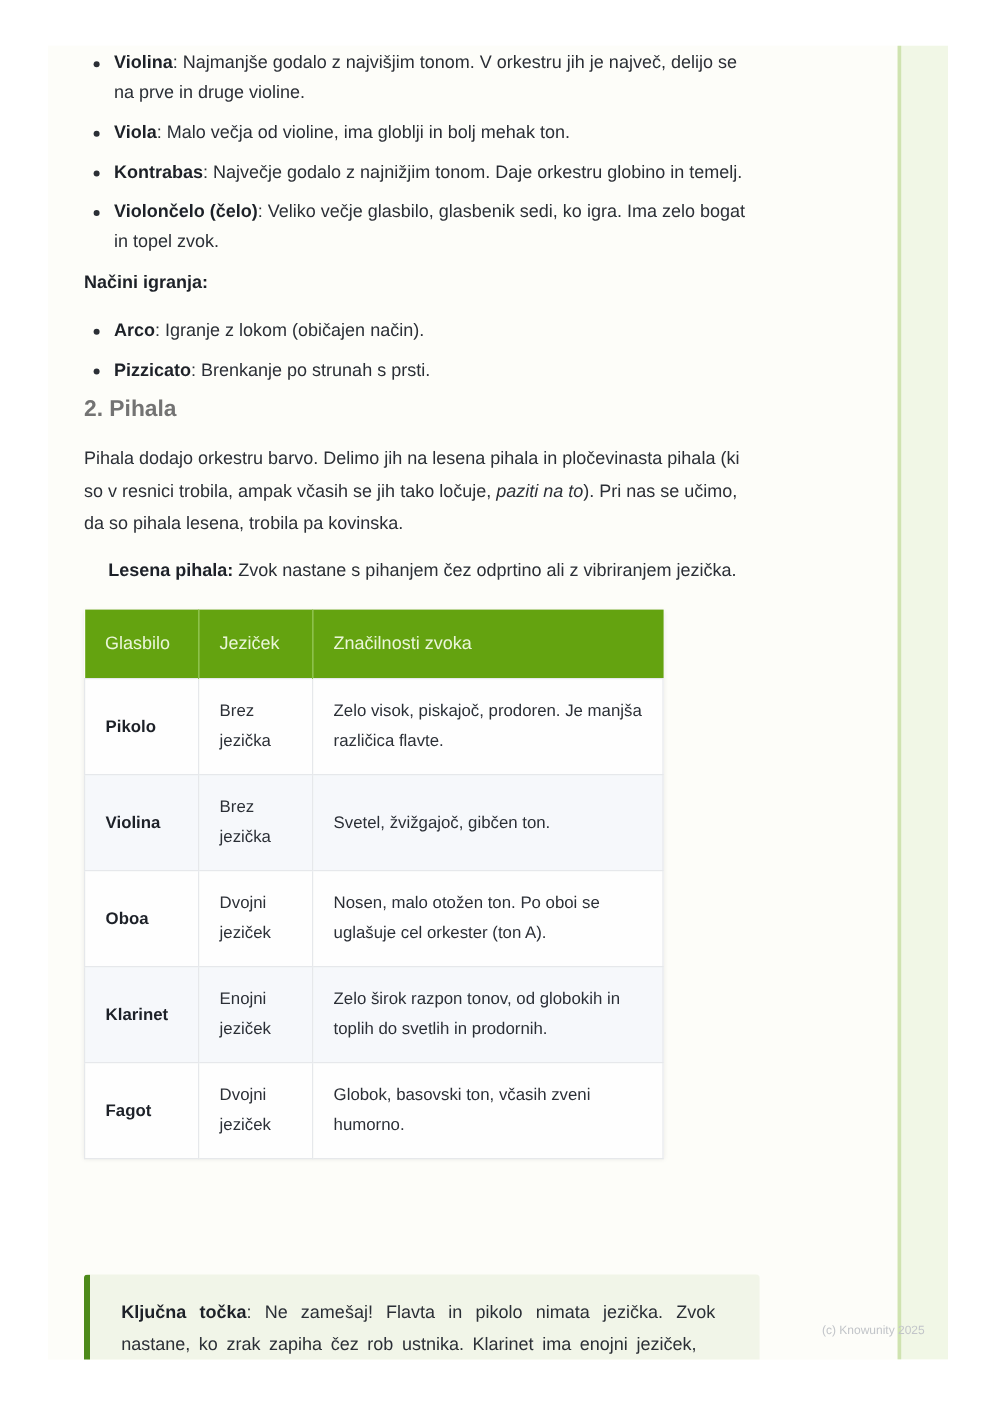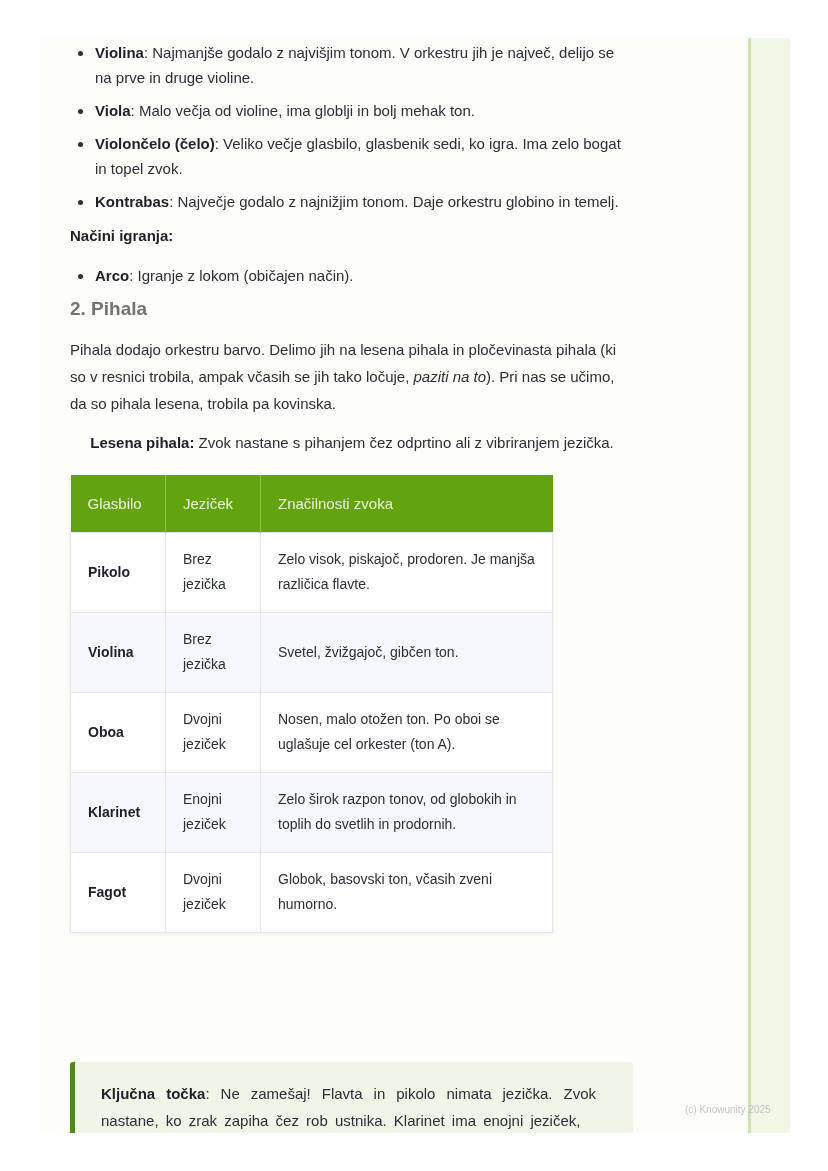--- a/index.html
+++ b/index.html
@@ -112,28 +112,29 @@
 <body>
 
 <div class="page">
   <div class="side-strip"></div>
 
   <div class="content">
 
     <ul class="bullets" style="margin-top:2px;">
       <li><b>Violina</b><span>: Najmanjše godalo z najvišjim tonom. V orkestru jih je največ, delijo se na prve in druge violine.</span></li>
       <li><b>Viola</b><span>: Malo večja od violine, ima globlji in bolj mehak ton.</span></li>
+      <li><b>Kontrabas</b><span>: Največje godalo z najnižjim tonom. Daje orkestru globino in temelj.</span></li>
       <li><b>Violončelo (čelo)</b><span>: Veliko večje glasbilo, glasbenik sedi, ko igra. Ima zelo bogat in topel zvok.</span></li>
-      <li><b>Kontrabas</b><span>: Največje godalo z najnižjim tonom. Daje orkestru globino in temelj.</span></li>
     </ul>
 
     <div class="subhead">Načini igranja:</div>
 
     <ul class="bullets">
       <li><b>Arco</b><span>: Igranje z lokom (običajen način).</span></li>
+      <li><b>Pizzicato</b><span>: Brenkanje po strunah s prsti.</span></li>
     </ul>
 
     <div class="h2">2. Pihala</div>
 
     <p class="para"><span>Pihala dodajo orkestru barvo. Delimo jih na lesena pihala in pločevinasta pihala (ki so v resnici trobila, ampak včasih se jih tako ločuje, </span><i>paziti na to</i><span>). Pri nas se učimo, da so pihala lesena, trobila pa kovinska.</span></p>
 
     <p class="para" style="line-height:20px;margin-bottom:0;text-align:center;"><b>Lesena pihala:</b><span> Zvok nastane s pihanjem čez odprtino ali z vibriranjem jezička.</span></p>
 
     <table class="tbl">
       <thead>

